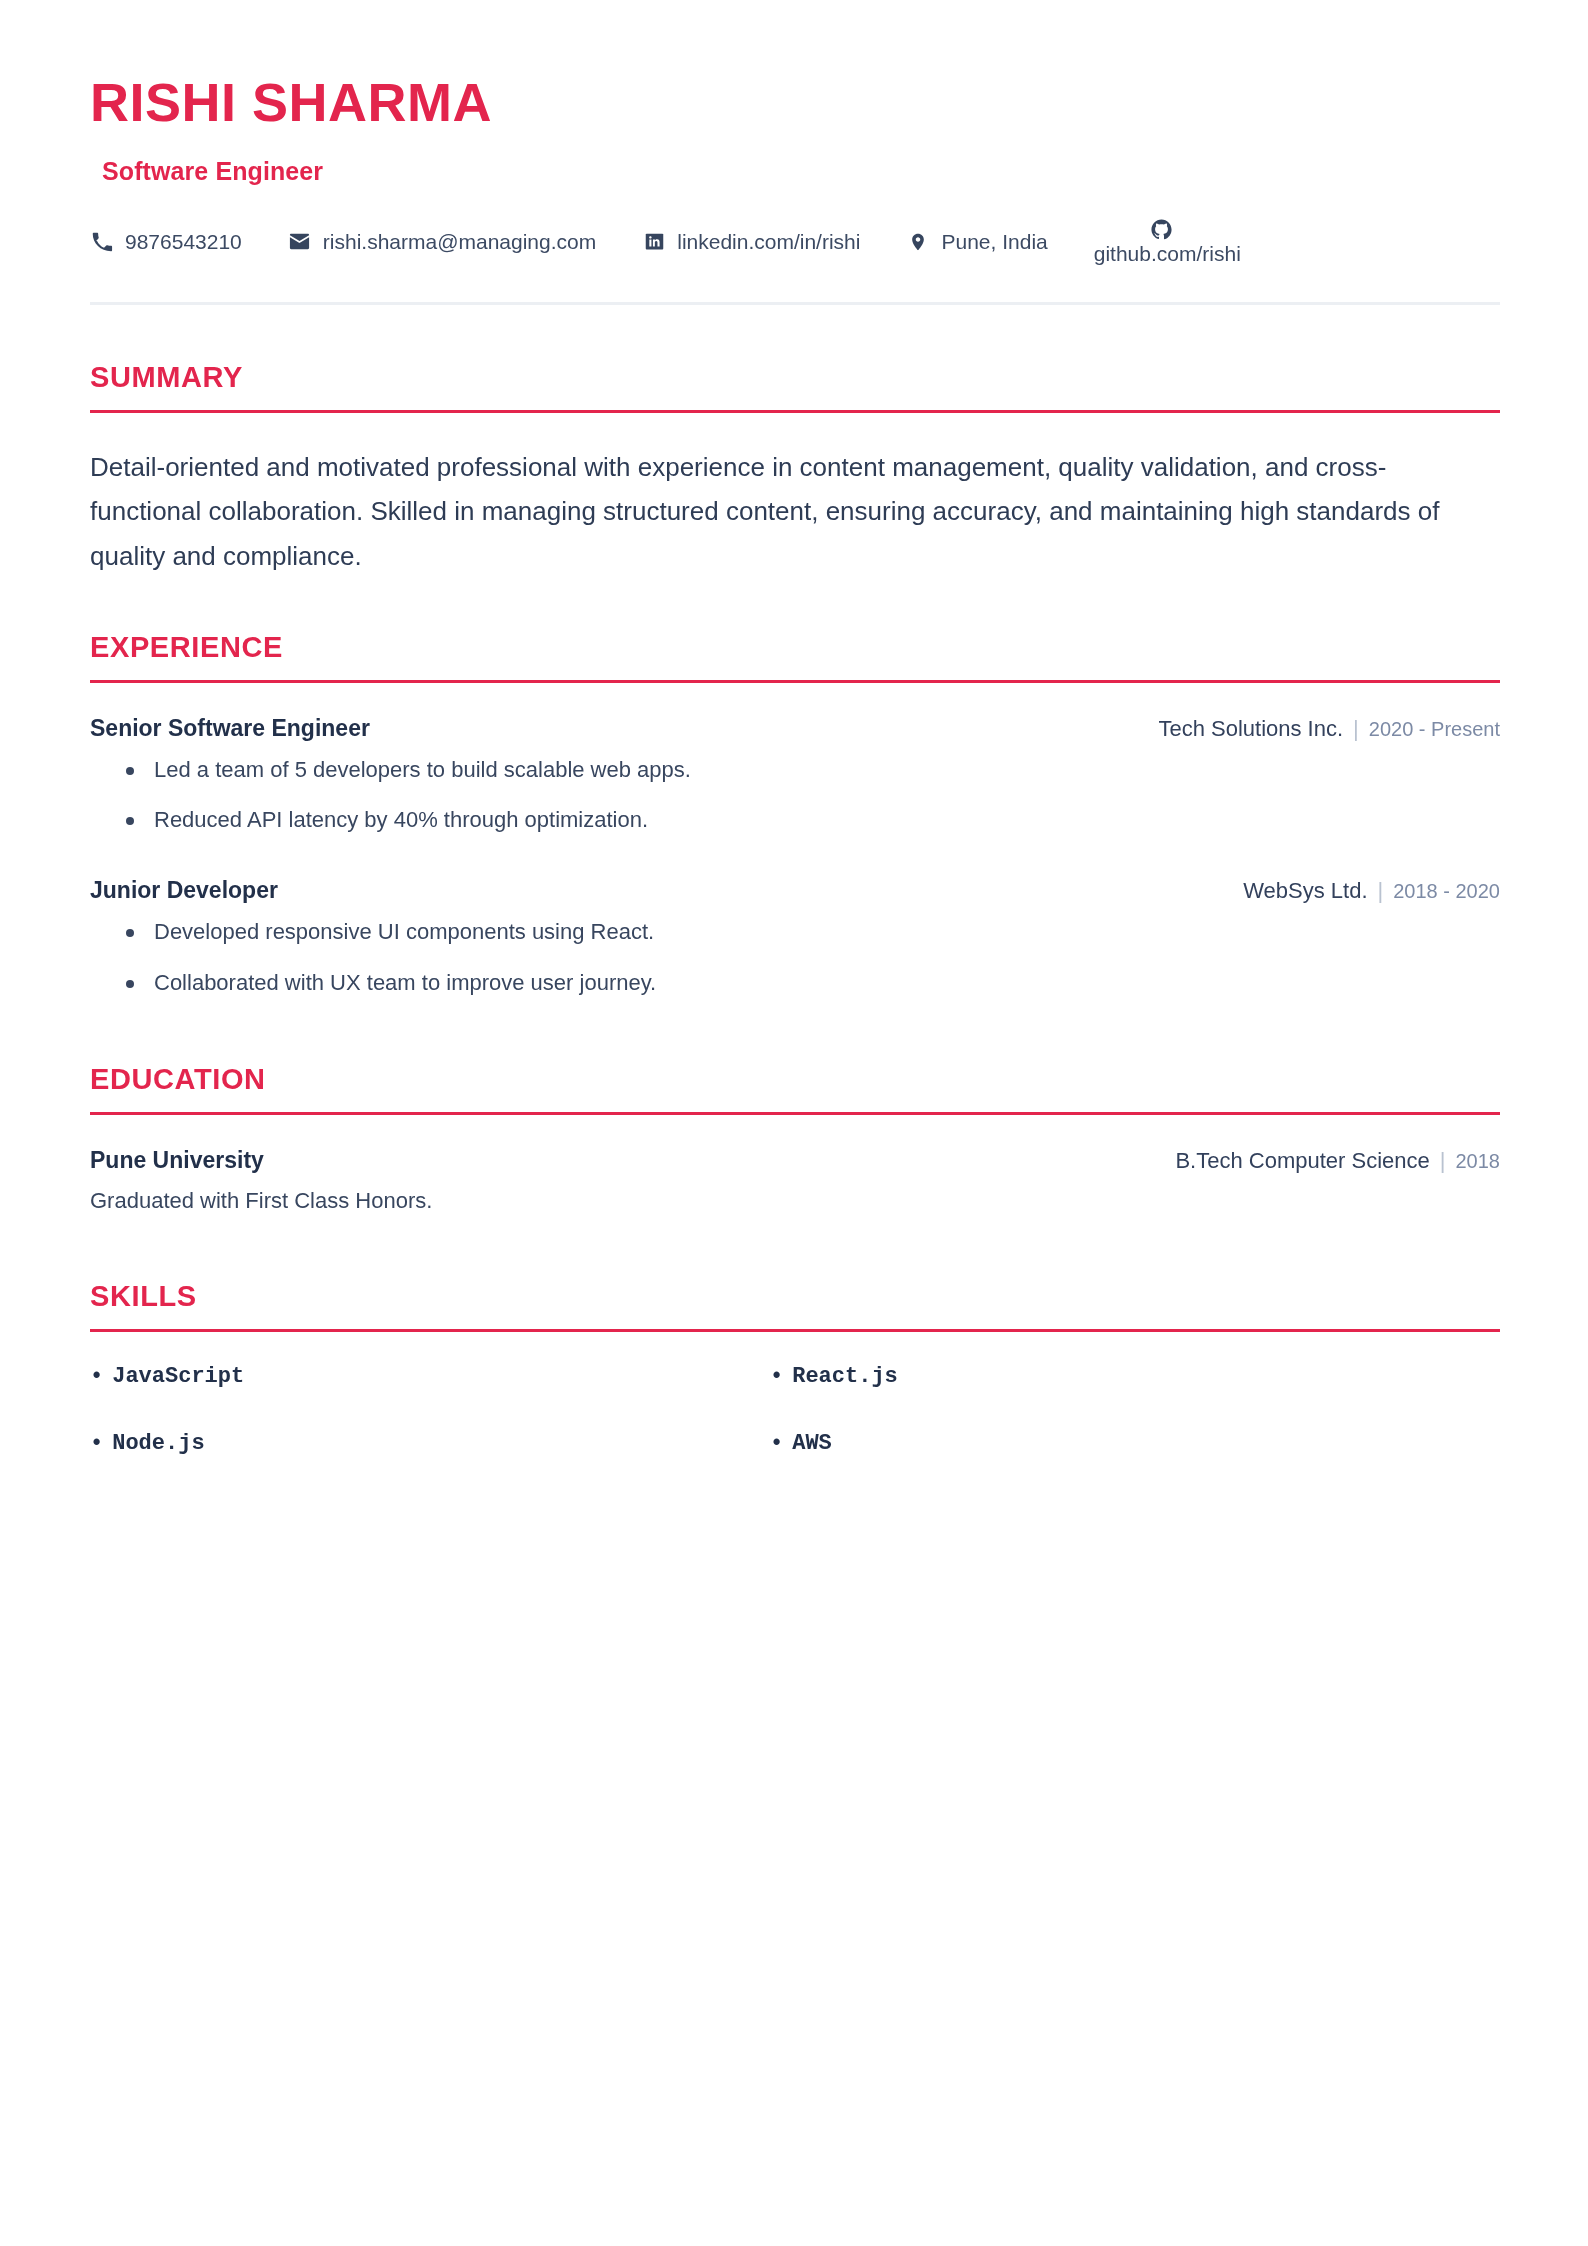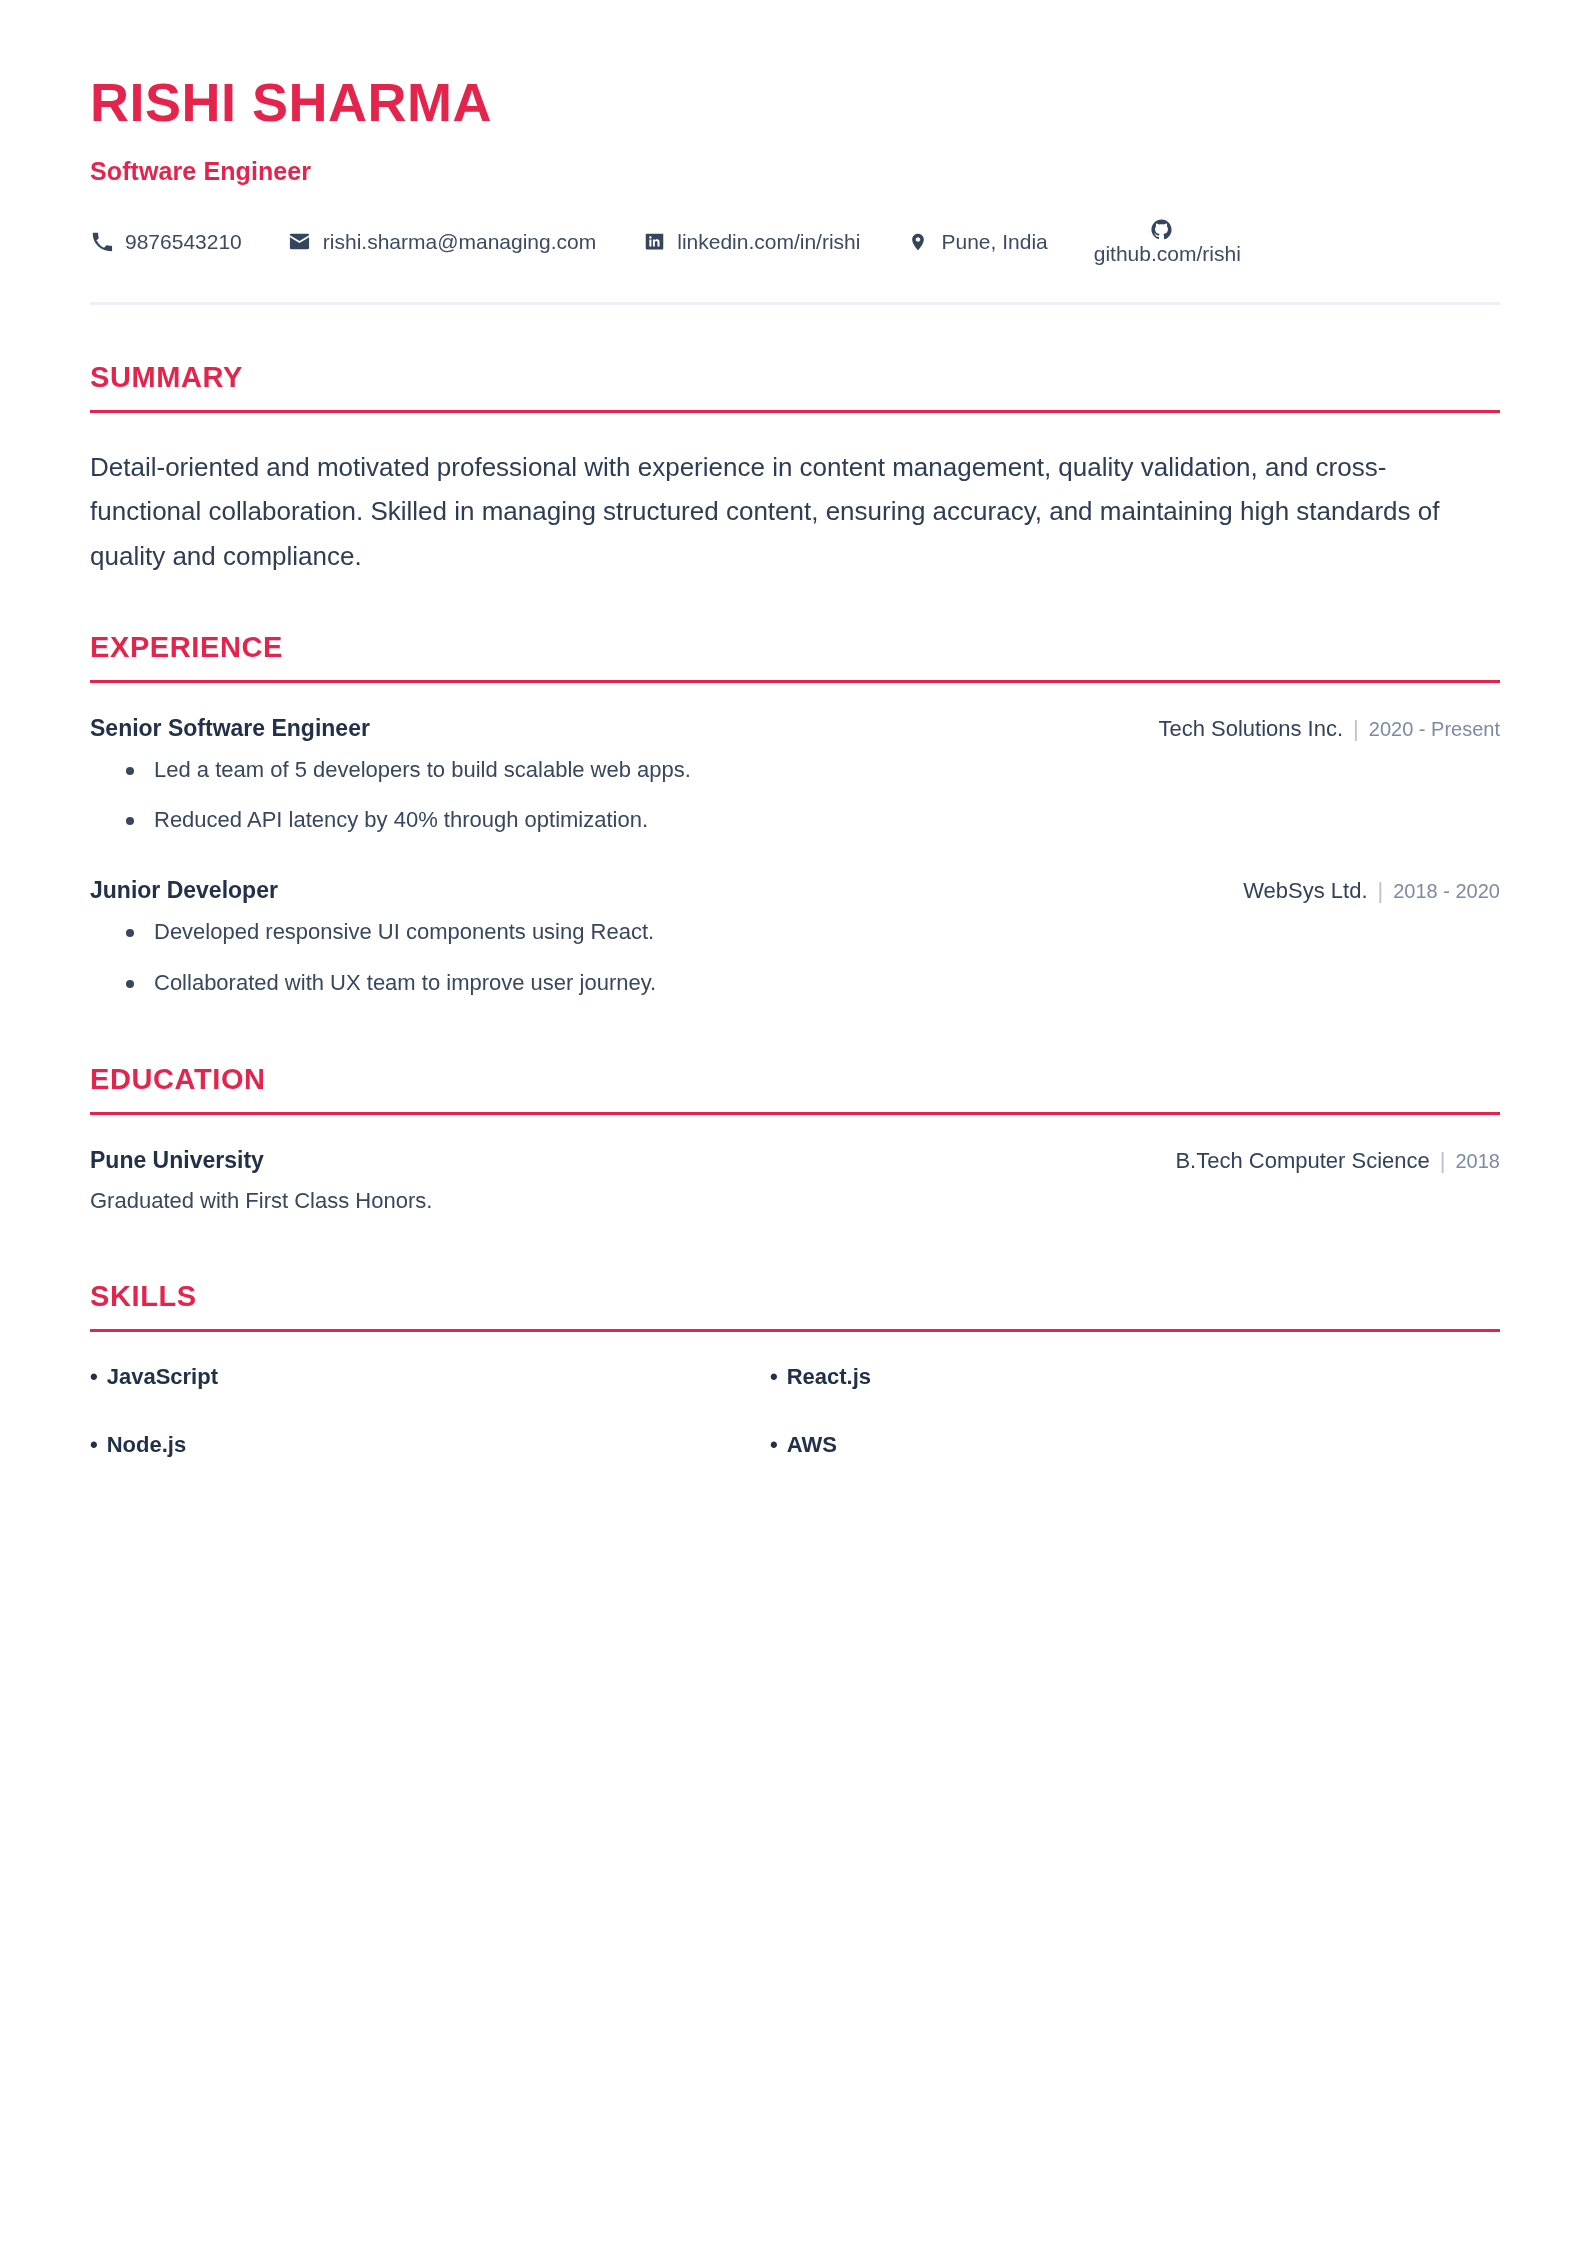--- a/index.html
+++ b/index.html
@@ -29,21 +29,21 @@
     line-height: 1.05;
     font-weight: bold;
     color: #e3254d;
     letter-spacing: 0.5px;
     margin: 0 0 26px 0;
   }
   .role {
     font-size: 25px;
     font-weight: bold;
     color: #e3254d;
-    margin: 0 0 32px 0;
+    margin: 0 0 32px 12px;
     letter-spacing: 0.1px;
   }
   .contact-row {
     display: flex;
     align-items: center;
     flex-wrap: wrap;
     gap: 12px;
     font-size: 21px;
     color: #3c4a63;
     margin: 0 0 36px 0;
@@ -168,20 +168,21 @@
     column-gap: 40px;
     row-gap: 0;
     max-width: 1320px;
   }
   .skill-item {
     font-size: 22px;
     font-weight: bold;
     color: #22304a;
     margin-bottom: 42px;
     white-space: nowrap;
+    font-family: Liberation Mono, monospace;
   }
   .skill-bullet { margin-right: 9px; }
 </style>
 </head>
 <body>
 
 <div class="page">
 
   <div>
     <h1 class="name">RISHI SHARMA</h1>

